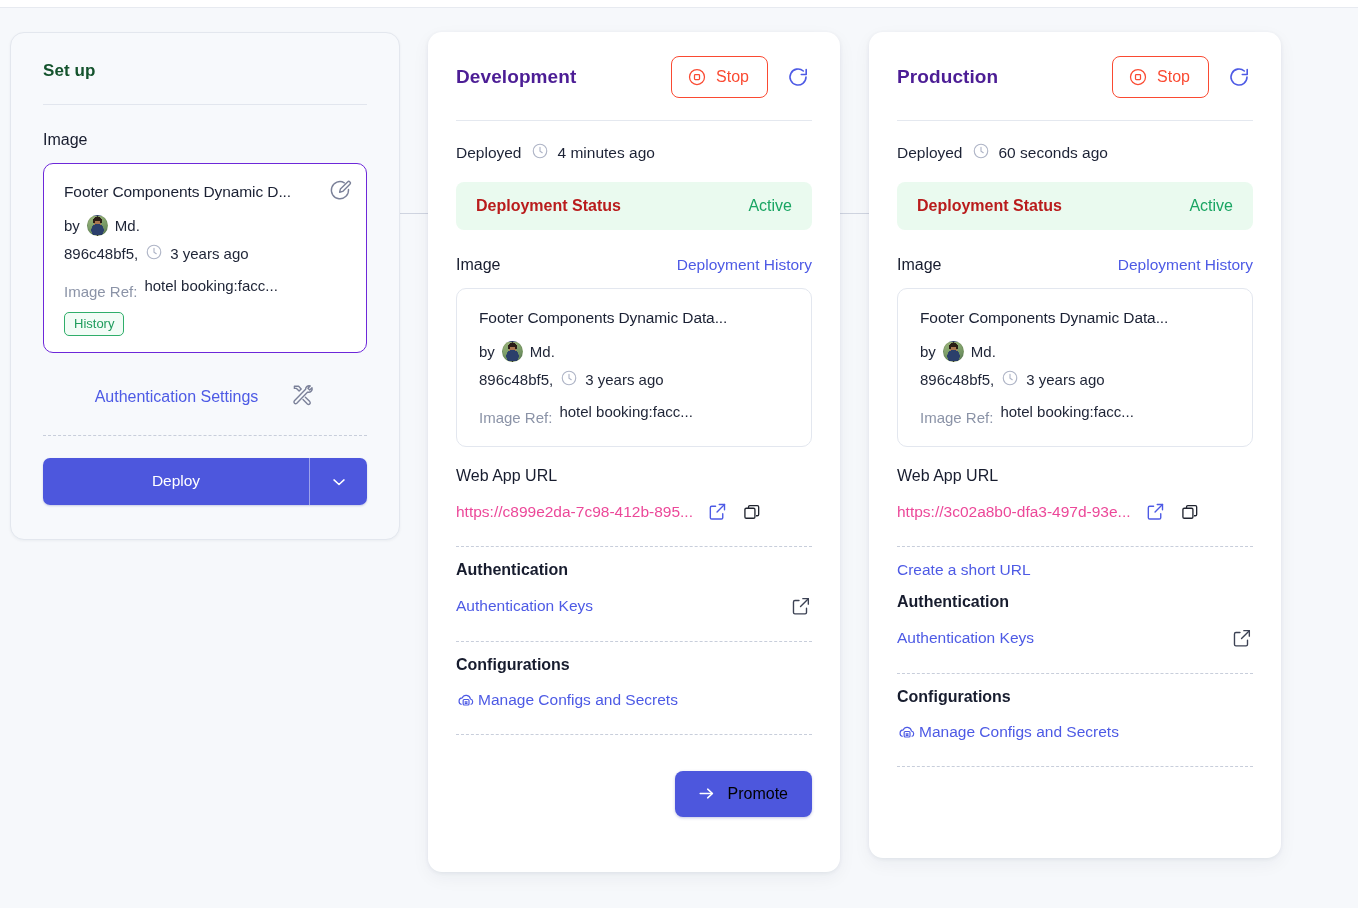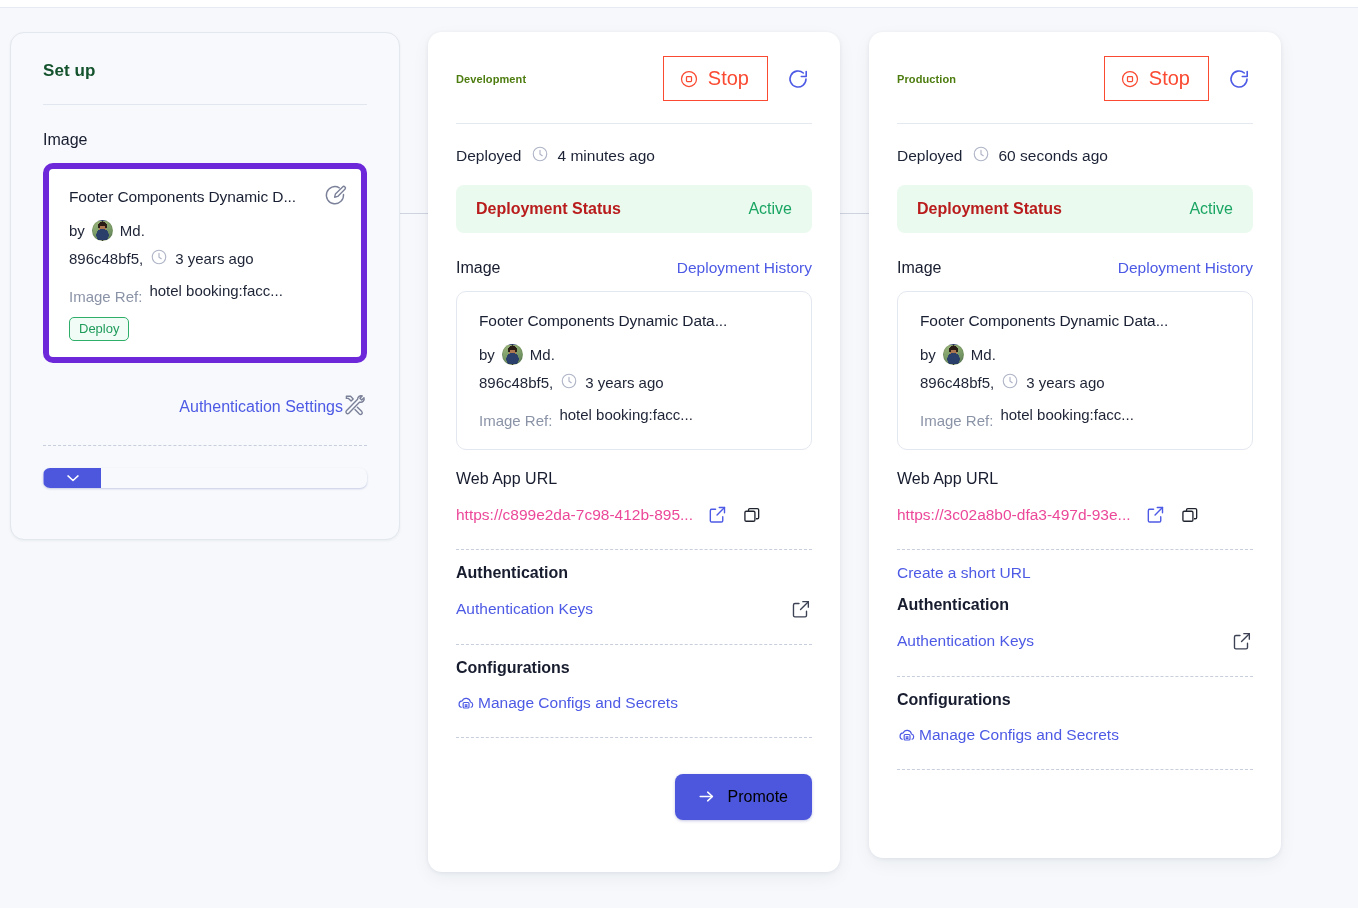--- a/index.html
+++ b/index.html
@@ -44,21 +44,21 @@
   .setup-pad { padding: 28px 32px 0 32px; }
   .setup-title {
     font-size: 17px; color: #14532d; font-weight: 600; letter-spacing: .1px;
   }
   .hr-solid { height: 1px; background: #e2e6ee; margin: 23px 0 0 0; }
   .section-label {
     font-size: 16px; color: #171c2e; margin-top: 26px; font-weight: 400;
   }
 
   .img-box {
-    margin-top: 14px; border: 6px solid #6d28d9; border-radius: 10px;
+    margin-top: 14px; border: 1px solid #6d28d9; border-radius: 10px;
     background: #fff; padding: 18px 20px 16px 20px; position: relative;
   }
   .img-title {
     font-size: 15.5px; color: #1a2033; line-height: 1.25;
     padding-right: 30px; letter-spacing: -.1px;
   }
   .edit-icon {
     position: absolute; top: 14px; right: 14px; width: 24px; height: 24px;
     cursor: pointer;
   }
@@ -77,22 +77,23 @@
       linear-gradient(160deg, #9fb77e 0%, #7fa06a 45%, #5d7f57 100%);
     border: 1px solid rgba(0,0,0,.08);
   }
   .badge-latest {
     display: inline-block; margin-top: 12px; padding: 3px 9px 4px 9px;
     border: 1px solid #2fae6a; border-radius: 5px;
     color: #1f9c5c; font-size: 13px; background: #f2fcf6;
   }
 
   .auth-settings-row {
-    display: flex; align-items: center; justify-content: flex-end;
+    display: flex; align-items: center; justify-content: center;
     margin-top: 30px;
+    gap: 33px;
   }
   .link { color: #4d5ae5; font-size: 15.5px; cursor: pointer; }
   .link.strong { font-size: 16px; }
   .hr-dashed {
     border: 0; border-top: 1px dashed #c8cedb; margin: 24px 0 0 0; height: 0;
   }
 
   .deploy-wrap {
     display: flex; margin-top: 22px; border-radius: 7px; overflow: hidden;
     box-shadow: 0 1px 2px rgba(60,70,160,.25);
@@ -106,28 +107,28 @@
     display: flex; align-items: center; justify-content: center;
     border-left: 1px solid rgba(255,255,255,.45); cursor: pointer;
   }
 
   
   .env-pad { padding: 24px 28px 0 28px; }
   .env-head {
     display: flex; align-items: center; justify-content: flex-start; gap: 10px;
   }
   .env-title {
-    font-size: 11px; color: #4d7c0f; font-weight: 600; flex: 1;
+    font-size: 19px; color: #4c1d95; font-weight: 600; flex: 1;
     letter-spacing: .1px;
   }
   .stop-btn {
     display: inline-flex; align-items: center; gap: 9px;
     border: 1.5px solid #fa4a32; color: #fa4a32; background: #fff;
-    border-radius: 0; padding: 10px 18px 10px 15px;
-    font-size: 20px; cursor: pointer;
+    border-radius: 8px; padding: 10px 18px 10px 15px;
+    font-size: 16px; cursor: pointer;
   }
   .refresh-btn {
     width: 28px; height: 28px; cursor: pointer; margin-left: 6px;
     display: flex; align-items: center; justify-content: center;
   }
   .env-hr { height: 1px; background: #e4e8ef; margin-top: 22px; }
 
   .deployed-row {
     display: flex; align-items: center; gap: 9px;
     margin-top: 21px; font-size: 15.5px; color: #1d2336;
@@ -221,37 +222,38 @@
               <circle cx="12" cy="12" r="9"></circle>
                 <path d="M12 7v5.2l3 2.1"></path>
             </svg>
           </span>
           <span>3 years ago</span>
         </div>
         <div class="meta-row tight">
           <span class="muted">Image Ref:</span>
           <span>hotel booking:facc...</span>
         </div>
-        <span class="badge-latest">Deploy</span>
+        <span class="badge-latest">History</span>
       </div>
 
       <div class="auth-settings-row">
         <span class="link strong">Authentication Settings</span>
         <span>
           <svg width="24" height="24" viewBox="0 0 24 24" fill="none" stroke="#7b8199" stroke-width="1.4" stroke-linecap="round" stroke-linejoin="round">
             <path d="M14.6 6.2a3.4 3.4 0 0 1 4.6-3.2l-2.3 2.3 1.8 1.8 2.3-2.3a3.4 3.4 0 0 1-4.3 4.3L5.8 20.2a1.7 1.7 0 0 1-2.4-2.4z"></path>
             <path d="M3.4 3.3l4.2 0 2.6 2.6-2.1 2.1L5.5 5.4l-2.1 0z"></path>
             <path d="M14.4 14.2l4.4 4.4a1.7 1.7 0 0 1-2.4 2.4l-4.4-4.4"></path>
           </svg>
         </span>
       </div>
 
       <hr class="hr-dashed">
 
       <div class="deploy-wrap">
+        <div class="deploy-main">Deploy</div>
         <div class="deploy-split">
           <svg width="20" height="20" viewBox="0 0 24 24" fill="none" stroke="#ffffff" stroke-width="1.8" stroke-linecap="round" stroke-linejoin="round">
             <path d="M6 9.5l6 5.5 6-5.5"></path>
           </svg>
         </div>
       </div>
     </div>
   </div>
 
   <div class="card env dev">

